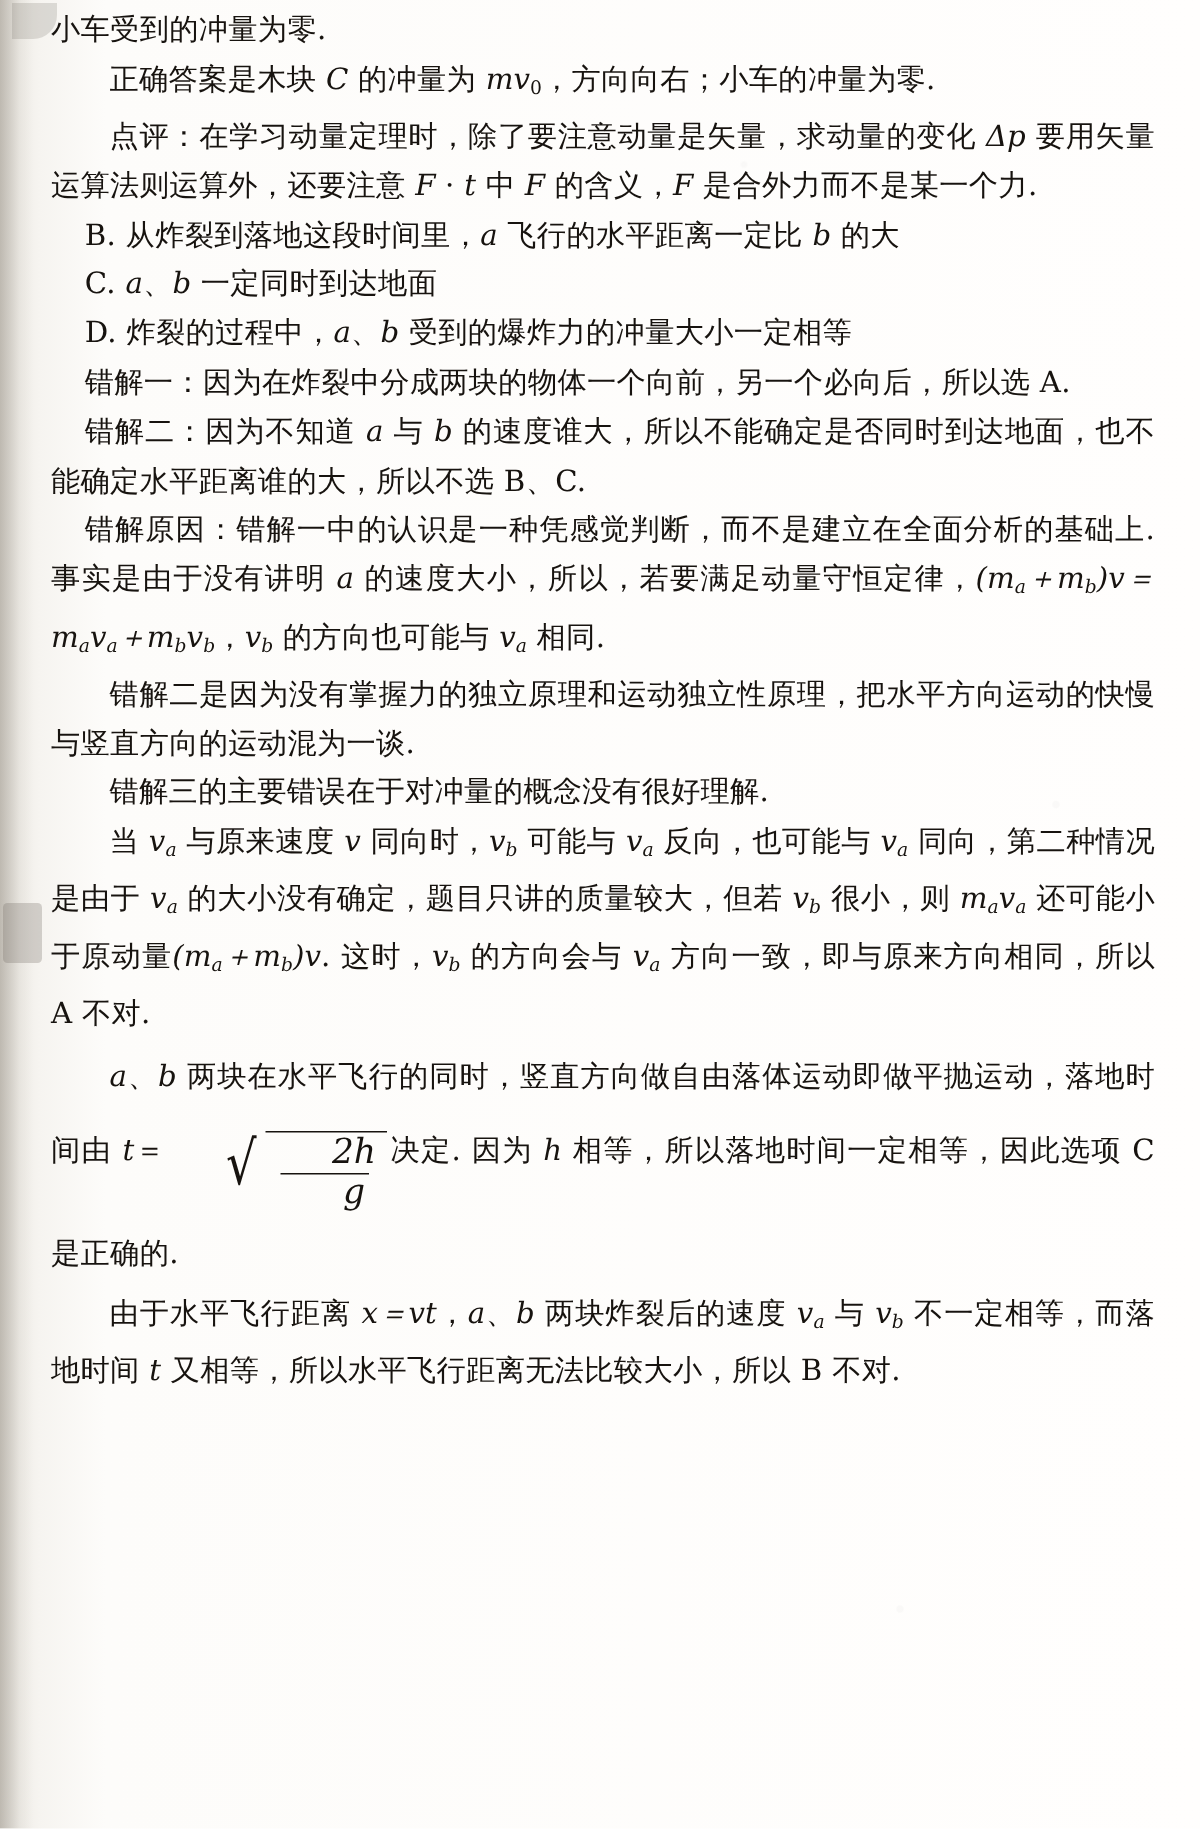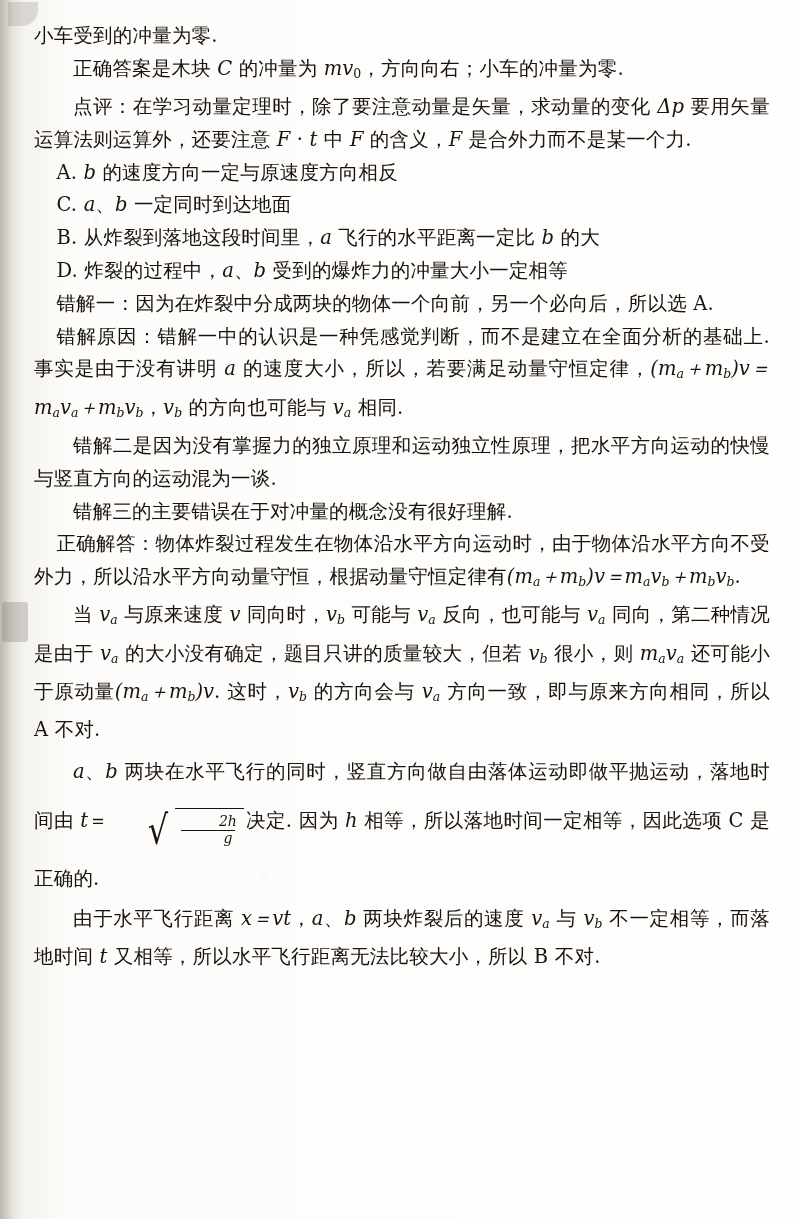--- a/index.html
+++ b/index.html
@@ -53,21 +53,21 @@
     width: 30px;
     height: 24px;
     border-radius: 0 0 16px 0;
     background: rgba(120,114,106,0.22);
     pointer-events: none;
   }
 
   .content {
     position: absolute;
     left: 34px;
-    top: 20px;
+    top: 4px;
     width: 736px;
   }
 
   p {
     margin: 0;
     font-size: 19.5px;
     line-height: 32.8px;
     text-align: justify;
     text-justify: inter-ideograph;
     letter-spacing: 0.2px;
@@ -118,21 +118,21 @@
     border-top: 1.4px solid #17130f;
     padding: 1px 4px 0 2px;
     display: inline-flex;
     align-items: center;
   }
   .frac {
     display: inline-flex;
     flex-direction: column;
     align-items: center;
     vertical-align: middle;
-    font-size: 14px;
+    font-size: 23px;
     line-height: 1.12;
   }
   .frac .num { padding: 0 3px; }
   .frac .den { padding: 0 3px; border-top: 1.3px solid #17130f; }
 
   .line-tall { line-height: 49px; }
 </style>
 </head>
 <body>
 
@@ -149,57 +149,54 @@
 
     <p class="indent">
       正确答案是木块 <span class="math">C</span> 的冲量为 <span class="math">mv<sub class="nsub">0</sub></span>，方向向右；小车的冲量为零.
     </p>
 
     <p class="indent">
       <span class="b">点评</span>：在学习动量定理时，除了要注意动量是矢量，求动量的变化 <span class="math">Δp</span> 要用矢量运算法则运算外，还要注意 <span class="math">F</span> · <span class="math">t</span> 中 <span class="math">F</span> 的含义，<span class="math">F</span> 是合外力而不是某一个力.
     </p>
 
 
-    <p class="indent1">
-      A. <span class="math">b</span> 的速度方向一定与原速度方向相反
+
+    <p class="indent1">
+      B. 从炸裂到落地这段时间里，<span class="math">a</span> 飞行的水平距离一定比 <span class="math">b</span> 的大
     </p>
 
     <p class="indent1">
       C. <span class="math">a</span>、<span class="math">b</span> 一定同时到达地面
     </p>
 
     <p class="indent1">
-      B. 从炸裂到落地这段时间里，<span class="math">a</span> 飞行的水平距离一定比 <span class="math">b</span> 的大
-    </p>
-
-    <p class="indent1">
       D. 炸裂的过程中，<span class="math">a</span>、<span class="math">b</span> 受到的爆炸力的冲量大小一定相等
     </p>
 
     <p class="indent1">
       <span class="b">错解一</span>：因为在炸裂中分成两块的物体一个向前，另一个必向后，所以选 A.
     </p>
 
+    <p class="indent1">
+      <span class="b">错解二</span>：因为不知道 <span class="math">a</span> 与 <span class="math">b</span> 的速度谁大，所以不能确定是否同时到达地面，也不能确定水平距离谁的大，所以不选 B、C.
+    </p>
 
 
     <p class="indent1">
       <span class="b">错解原因</span>：错解一中的认识是一种凭感觉判断，而不是建立在全面分析的基础上. 事实是由于没有讲明 <span class="math">a</span> 的速度大小，所以，若要满足动量守恒定律，<span class="math">(m<sub>a</sub>＋m<sub>b</sub>)v＝m<sub>a</sub>v<sub>a</sub>＋m<sub>b</sub>v<sub>b</sub></span>，<span class="math">v<sub>b</sub></span> 的方向也可能与 <span class="math">v<sub>a</sub></span> 相同.
     </p>
 
     <p class="indent">
       <span>错解二是因为没有掌握力的独立原理和运动独立性原理，把水平方向运动的快慢与竖直方向的运动混为一谈.</span>
     </p>
 
     <p class="indent">
       <span>错解三的主要错误在于对冲量的概念没有很好理解.</span>
     </p>
 
-    <p class="indent1">
-      <span class="b">正确解答</span>：物体炸裂过程发生在物体沿水平方向运动时，由于物体沿水平方向不受外力，所以沿水平方向动量守恒，根据动量守恒定律有<span class="math">(m<sub>a</sub>＋m<sub>b</sub>)v＝m<sub>a</sub>v<sub>b</sub>＋m<sub>b</sub>v<sub>b</sub></span>.
-    </p>
 
     <p class="indent">
       当 <span class="math">v<sub>a</sub></span> 与原来速度 <span class="math">v</span> 同向时，<span class="math">v<sub>b</sub></span> 可能与 <span class="math">v<sub>a</sub></span> 反向，也可能与 <span class="math">v<sub>a</sub></span> 同向，第二种情况是由于 <span class="math">v<sub>a</sub></span> 的大小没有确定，题目只讲的质量较大，但若 <span class="math">v<sub>b</sub></span> 很小，则 <span class="math">m<sub>a</sub>v<sub>a</sub></span> 还可能小于原动量<span class="math">(m<sub>a</sub>＋m<sub>b</sub>)v</span>. 这时，<span class="math">v<sub>b</sub></span> 的方向会与 <span class="math">v<sub>a</sub></span> 方向一致，即与原来方向相同，所以 A 不对.
     </p>
 
     <p class="indent line-tall">
       <span class="math">a</span>、<span class="math">b</span> 两块在水平飞行的同时，竖直方向做自由落体运动即做平抛运动，落地时间由 <span class="math">t</span>＝<span class="sqrt">
           <span class="sqrt-sign">√</span>
           <span class="sqrt-body">
             <span class="frac">

